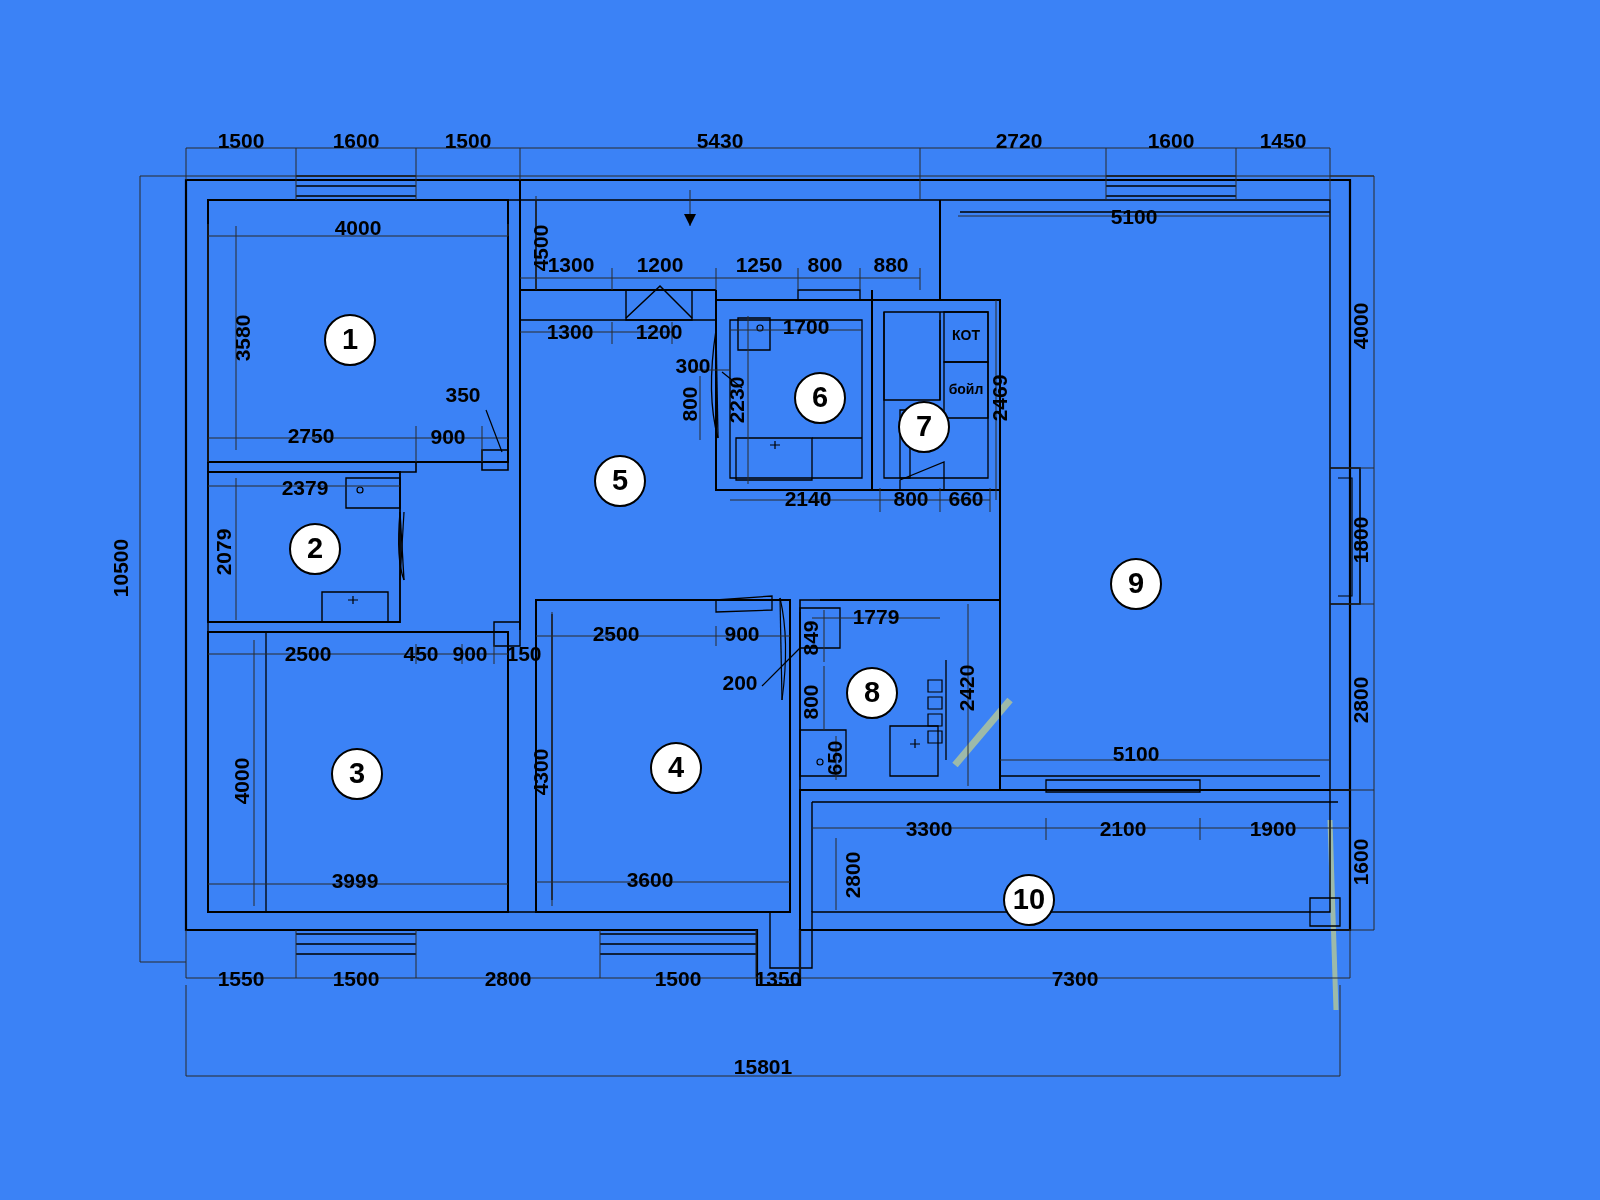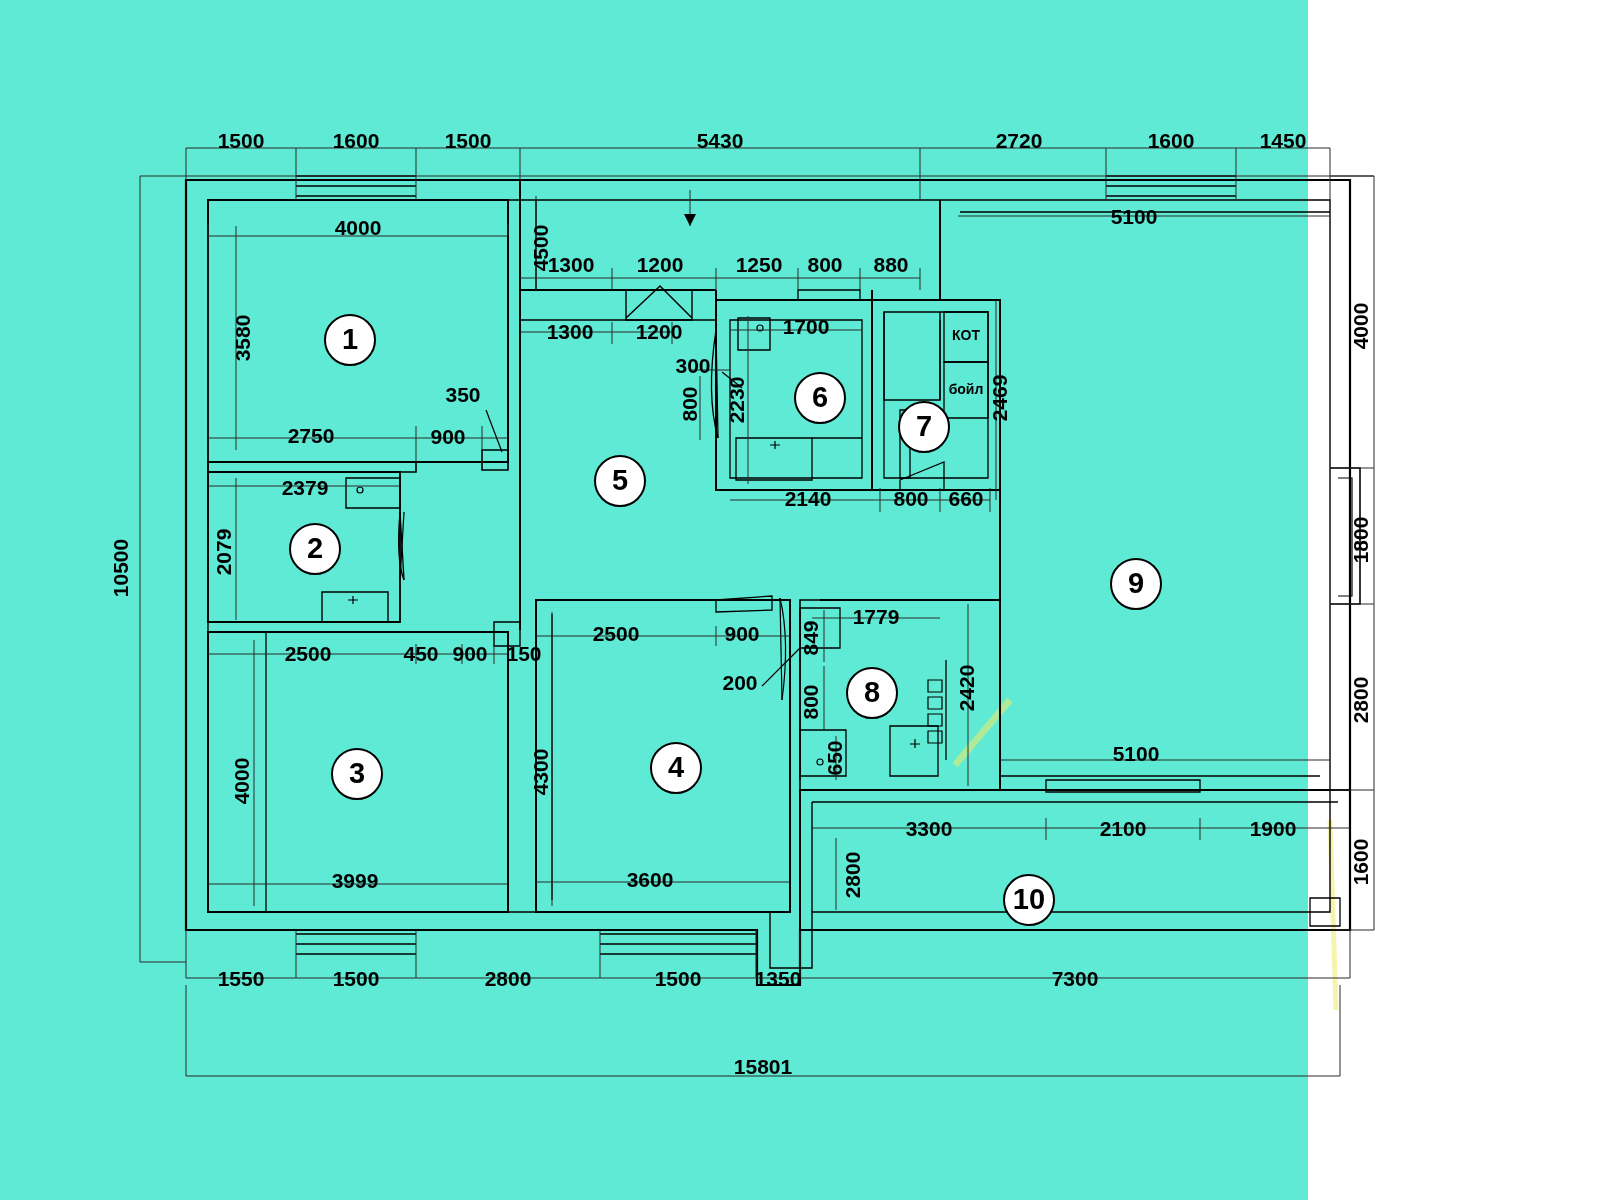--- a/index.html
+++ b/index.html
@@ -1,18 +1,18 @@
 <!DOCTYPE html>
 <html><head>
 <meta charset="utf-8">
 <style>
   html,body{margin:0;padding:0;background:#ffffff;}
   body{width:1600px;height:1200px;overflow:hidden;
        font-family:"Liberation Sans",sans-serif;}
-  #stage{position:relative;width:1308px;height:1200px;background:#5eead4;}
+  #stage{position:relative;width:1600px;height:1200px;background:#3b82f6;}
   svg{display:block;}
   .dimtxt{font-family:"Liberation Sans",sans-serif;font-weight:bold;fill:#000;}
 </style>
 </head>
 <body>
 
 <div id="stage">
 <svg id="plan" width="1600" height="1200" viewBox="0 0 1600 1200">
 
   <g opacity="0.55">

